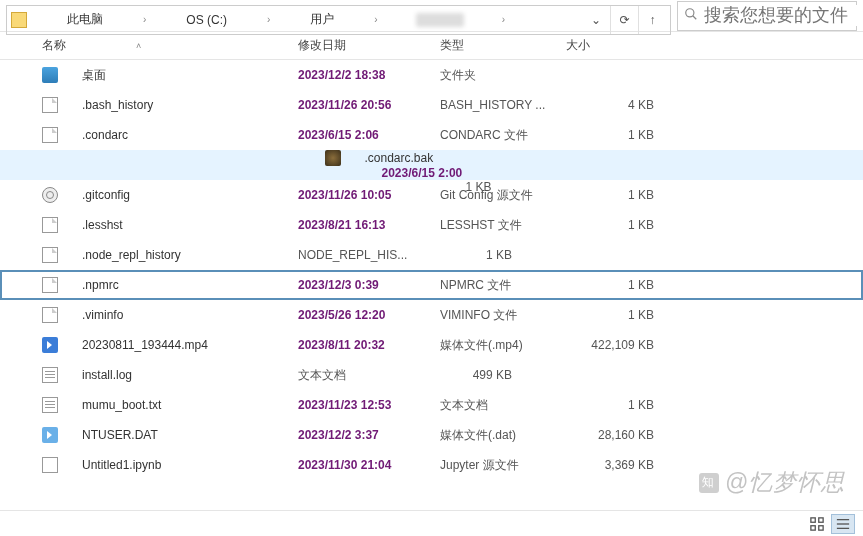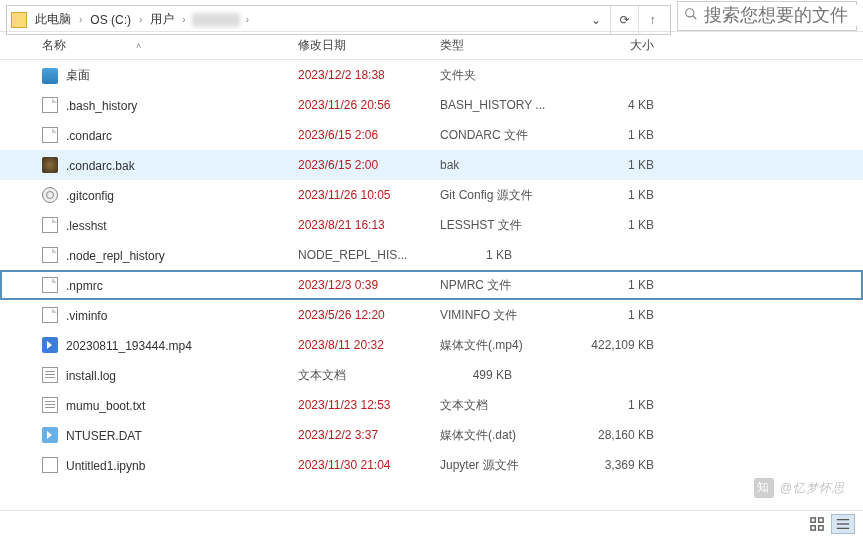--- a/index.html
+++ b/index.html
@@ -1,41 +1,41 @@
 <!DOCTYPE html>
 <html><head>
   <meta charset="utf-8">
   <style>
     * { box-sizing: border-box; margin: 0; padding: 0; }
     body { font-family: "Microsoft YaHei", "Segoe UI", sans-serif; font-size: 12px; background: #fff; width: 863px; height: 536px; overflow: hidden; position: relative; }
     .topbar { display: flex; align-items: center; height: 32px; border-bottom: 1px solid #e5e5e5; }
-    .breadcrumb { display: flex; align-items: center; flex: 1; height: 30px; border: 1px solid #ccc; margin: 10px 0 2px 6px; padding: 0 4px; }
+    .breadcrumb { display: flex; align-items: center; flex: 1; height: 30px; border: 1px solid #ccc; margin: 10px 0 2px 6px; padding: 0 4px; gap: 32px; }
     .breadcrumb .folder-ico { width: 16px; height: 16px; background: #f9d978; border: 1px solid #d4a93a; margin-right: 6px; }
     .bc-item { color: #333; padding: 0 2px; cursor: default; }
     .bc-sep { color: #888; padding: 0 6px; font-size: 10px; }
     .bc-blur { display: inline-block; width: 48px; height: 14px; background: #ddd; filter: blur(2px); border-radius: 2px; }
     .nav-end { display: flex; align-items: center; }
     .nav-btn { width: 28px; height: 28px; display: flex; align-items: center; justify-content: center; color: #555; cursor: pointer; border-left: 1px solid #e0e0e0; }
     .searchbox { display: flex; align-items: center; width: 180px; height: 30px; border: 1px solid #ccc; margin: 2px 6px; padding: 0 6px; }
     .searchbox input { border: none; outline: none; flex: 1; font-size: 18px; color: #555; font-family: inherit; }
     .search-ico { color: #888; margin-right: 6px; }
 
     .headers { display: flex; align-items: center; height: 28px; border-bottom: 1px solid #e5e5e5; color: #444; padding-left: 42px; }
     .col-name { width: 256px; display: flex; align-items: center; }
     .col-date { width: 142px; }
     .col-type { width: 126px; }
-    .col-size { width: 98px; text-align: right; padding-right: 10px; }
+    .col-size { width: 98px; text-align: left; padding-right: 10px; }
     .sort-arrow { font-size: 9px; color: #888; margin-left: 70px; }
 
     .filelist { overflow-y: auto; height: 448px; }
     .row { display: flex; align-items: center; height: 30px; padding-left: 42px; color: #333; }
-    .row.selected { background: #e5f3ff; }
+    .row.selected { background: #e5f3ff; flex-direction: column; }
     .row.focused { outline: 2px solid #5a8fb8; outline-offset: -2px; }
-    .cell-name { width: 256px; display: flex; align-items: flex-end; gap: 8px; }
-    .cell-date { width: 142px; color: #b91c1c; }
+    .cell-name { width: 256px; display: flex; align-items: center; gap: 24px; }
+    .cell-date { width: 142px; color: #701a75; font-weight: bold; }
     .cell-type { width: 126px; color: #555; white-space: nowrap; overflow: hidden; text-overflow: ellipsis; }
     .cell-size { width: 98px; text-align: right; color: #555; padding-right: 10px; }
     .fico { width: 16px; height: 16px; flex-shrink: 0; display: inline-block; }
     .ico-desktop { background: linear-gradient(#4aa3df,#2d7db8); border-radius: 2px; }
     .ico-file { background: #fff; border: 1px solid #999; position: relative; }
     .ico-file::after { content:""; position:absolute; top:0; right:0; width:5px; height:5px; background:#ccc; clip-path: polygon(0 0,100% 100%,0 100%); }
     .ico-bak { background: radial-gradient(circle,#8a6d3b,#3b2f1a); border-radius:2px; }
     .ico-gear { border:1px solid #888; border-radius:50%; background:#eee; position:relative; }
     .ico-gear::after{content:"";position:absolute;inset:3px;border:1px solid #888;border-radius:50%;}
     .ico-video { background:#3b7dd8; border-radius:2px; position:relative; }
@@ -43,21 +43,21 @@
     .ico-text { background:#fff; border:1px solid #999; position:relative; }
     .ico-text::before{content:"";position:absolute;left:2px;top:3px;right:2px;height:1px;background:#999;box-shadow:0 3px 0 #999,0 6px 0 #999;}
     .ico-dat { background:#6ab0e8; border-radius:2px; position:relative; }
     .ico-dat::after{content:"";position:absolute;left:5px;top:4px;border-left:5px solid #fff;border-top:4px solid transparent;border-bottom:4px solid transparent;}
     .ico-jupyter { background:#fff;border:1px solid #999; }
 
     .statusbar { position: absolute; bottom: 0; left: 0; right: 0; height: 26px; border-top: 1px solid #e5e5e5; display: flex; align-items: center; justify-content: flex-end; padding: 0 8px; gap: 2px; background:#fff; }
     .view-btn { width: 24px; height: 20px; display: flex; align-items: center; justify-content: center; color: #555; border:1px solid transparent; }
     .view-btn.active { background:#d8e6f2; border:1px solid #a3c0da; }
 
-    .watermark { position: absolute; right: 18px; bottom: 38px; color: #b9b9b9; font-size: 12px; font-style: italic; letter-spacing: 1px; pointer-events: none; opacity:0.85; display:flex; align-items:center; gap:6px;}
+    .watermark { position: absolute; right: 18px; bottom: 38px; color: #b9b9b9; font-size: 23px; font-style: italic; letter-spacing: 1px; pointer-events: none; opacity:0.85; display:flex; align-items:center; gap:6px;}
     .wm-logo { width:20px;height:20px;border-radius:3px;background:#c7c7c7;position:relative;}
     .wm-logo::after{content:"知";color:#fff;font-size:12px;font-style:normal;position:absolute;left:3px;top:1px;}
   </style>
 </head>
 <body>
 
 <div class="topbar">
   <div class="breadcrumb">
     <span class="folder-ico"></span>
     <span class="bc-item">此电脑</span>

